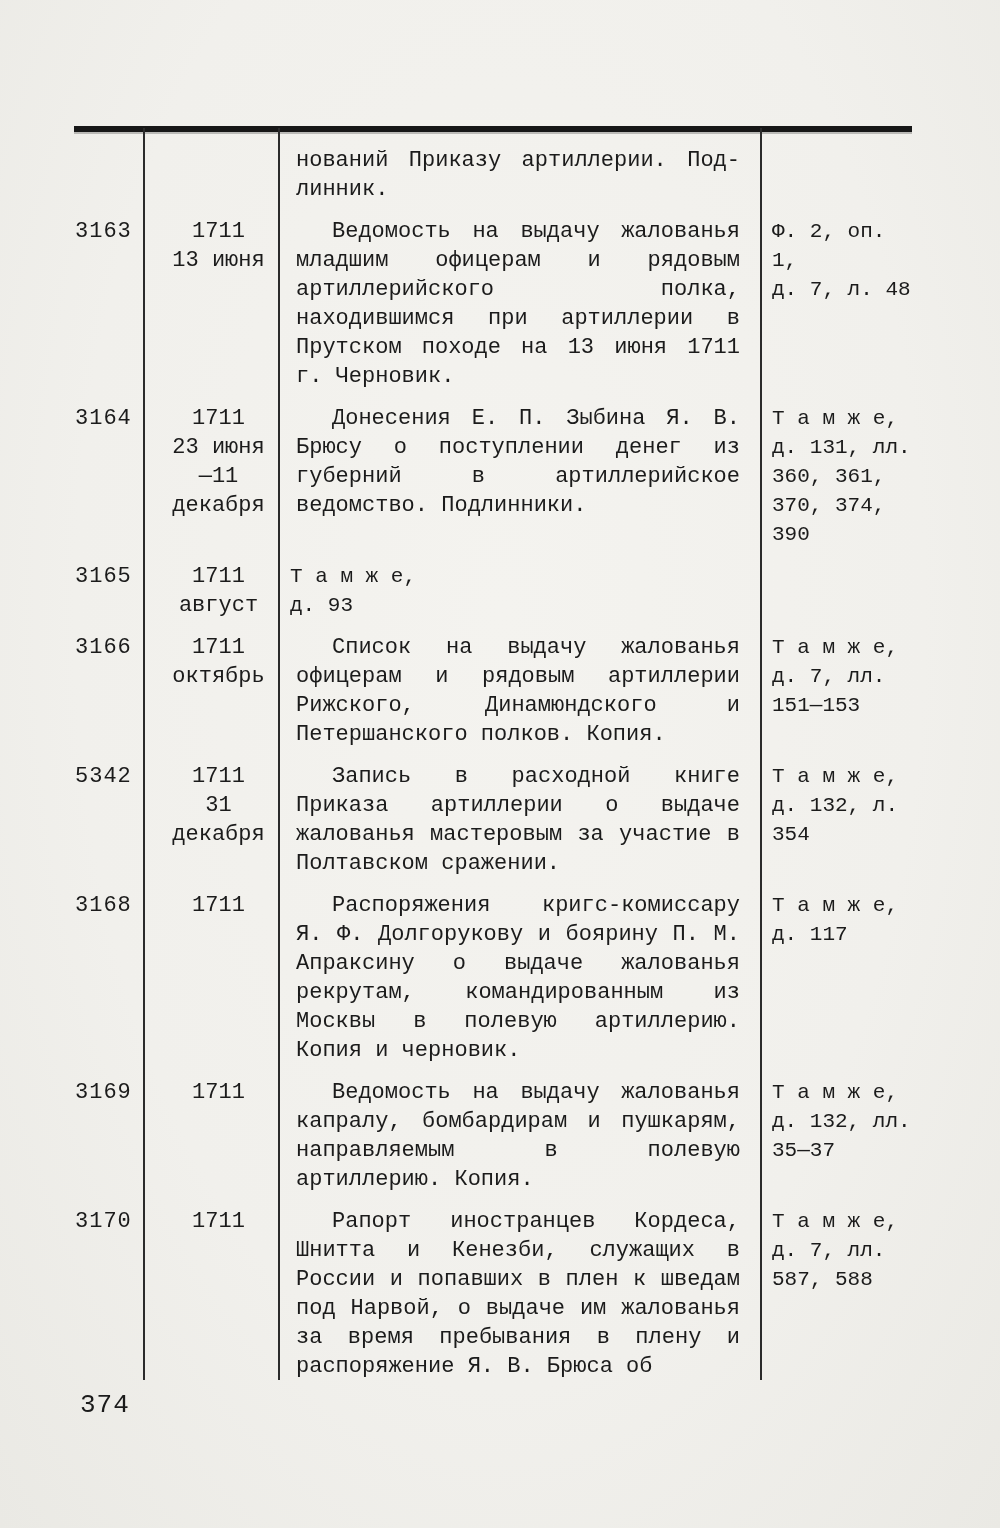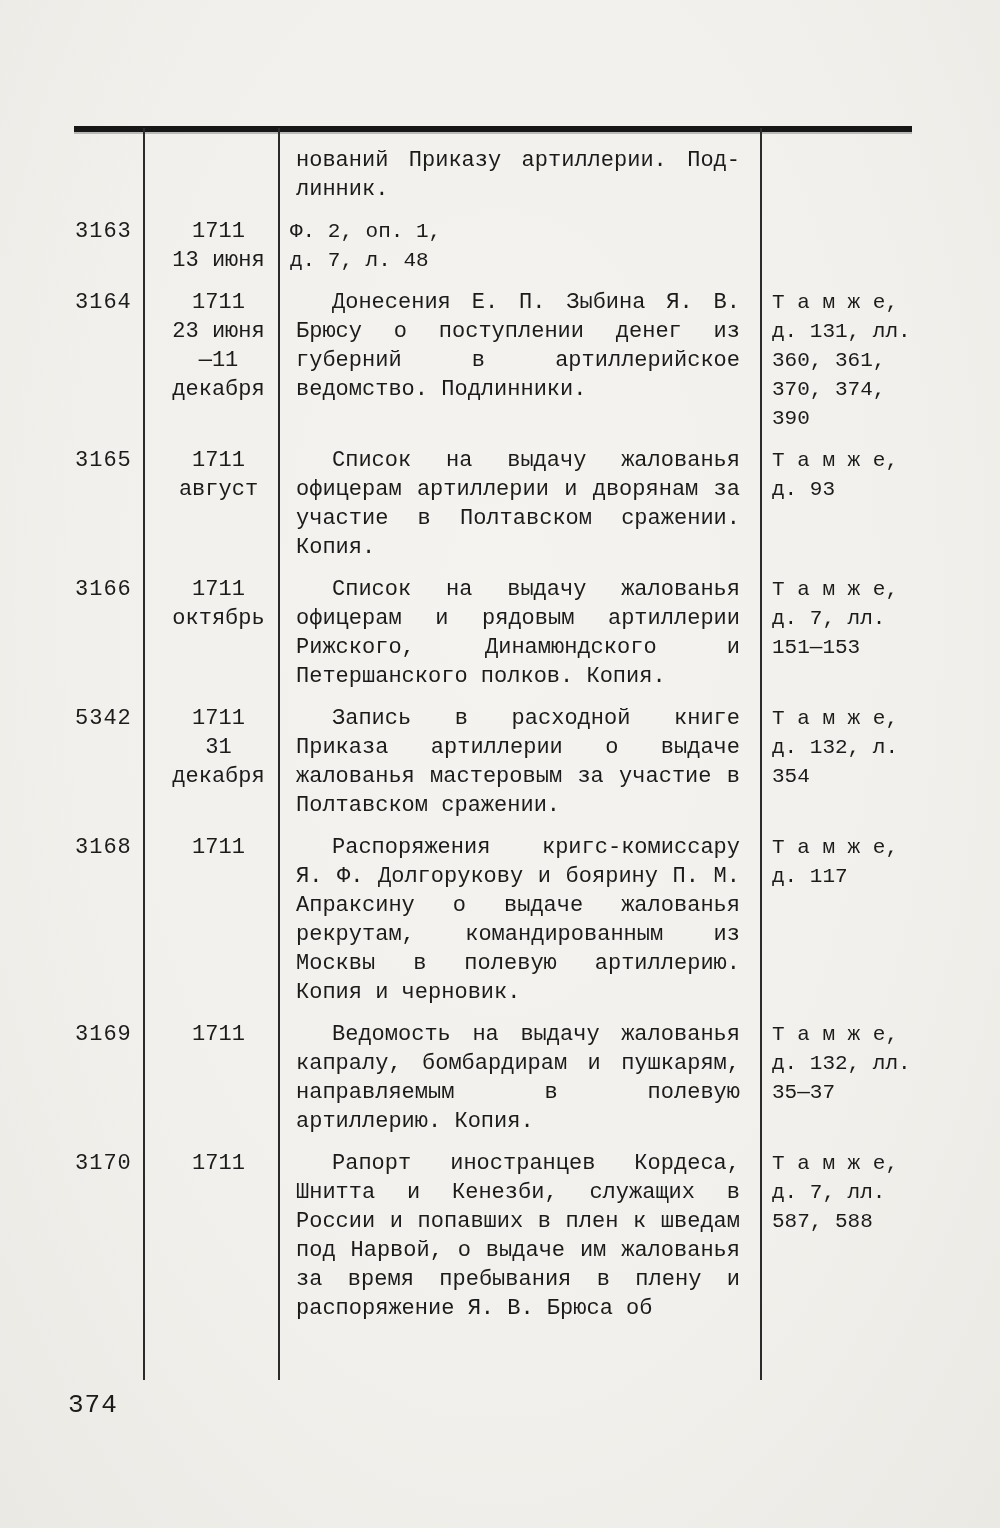--- a/index.html
+++ b/index.html
@@ -48,21 +48,21 @@
   .cell { font-size: 22px; line-height: 29px; }
   .num  { text-align: right; padding-right: 25px; letter-spacing: 1px; }
   .date { text-align: center; white-space: pre-line; padding-left: 16px; }
   .desc { text-align: justify; padding: 0 20px 0 18px; text-indent: 36px; }
   .cont .desc { text-indent: 0; }
   .jlast { text-align: justify; text-align-last: justify; }
   .ref  { white-space: pre-line; padding-left: 12px; font-size: 21px; line-height: 29px; }
 
   .page-number {
     position: absolute;
-    left: 68px; top: 1390px;
+    left: 80px; top: 1390px;
     font-size: 26px;
     letter-spacing: 1px;
   }
 </style>
 </head>
 <body>
 
 <div class="page">
 
   <div class="top-rule"></div>
@@ -79,20 +79,21 @@
         <div class="jlast">нований Приказу артиллерии. Под-</div>
         <div>линник.</div>
       </div>
       <div class="cell ref"></div>
     </div>
 
     <div class="row">
       <div class="cell num">3163</div>
       <div class="cell date">1711
 13 июня</div>
+      <div class="cell desc">Ведомость на выдачу жалованья младшим офицерам и рядовым артиллерийского полка, находившимся при артиллерии в Прутском походе на 13 июня 1711 г. Черновик.</div>
       <div class="cell ref">Ф. 2, оп. 1,
 д. 7, л. 48</div>
     </div>
 
     <div class="row">
       <div class="cell num">3164</div>
       <div class="cell date">1711
 23 июня
 —11
 декабря</div>
@@ -101,21 +102,20 @@
 д. 131, лл.
 360, 361,
 370, 374,
 390</div>
     </div>
 
     <div class="row">
       <div class="cell num">3165</div>
       <div class="cell date">1711
 август</div>
-      <div class="cell desc">Список на выдачу жалованья офицерам артиллерии и дворянам за участие в Полтавском сражении. Копия.</div>
       <div class="cell ref">Т а м  ж е,
 д. 93</div>
     </div>
 
     <div class="row">
       <div class="cell num">3166</div>
       <div class="cell date">1711
 октябрь</div>
       <div class="cell desc">Список на выдачу жалованья офицерам и рядовым артиллерии Рижского, Динамюндского и Петершанского полков. Копия.</div>
       <div class="cell ref">Т а м  ж е,

